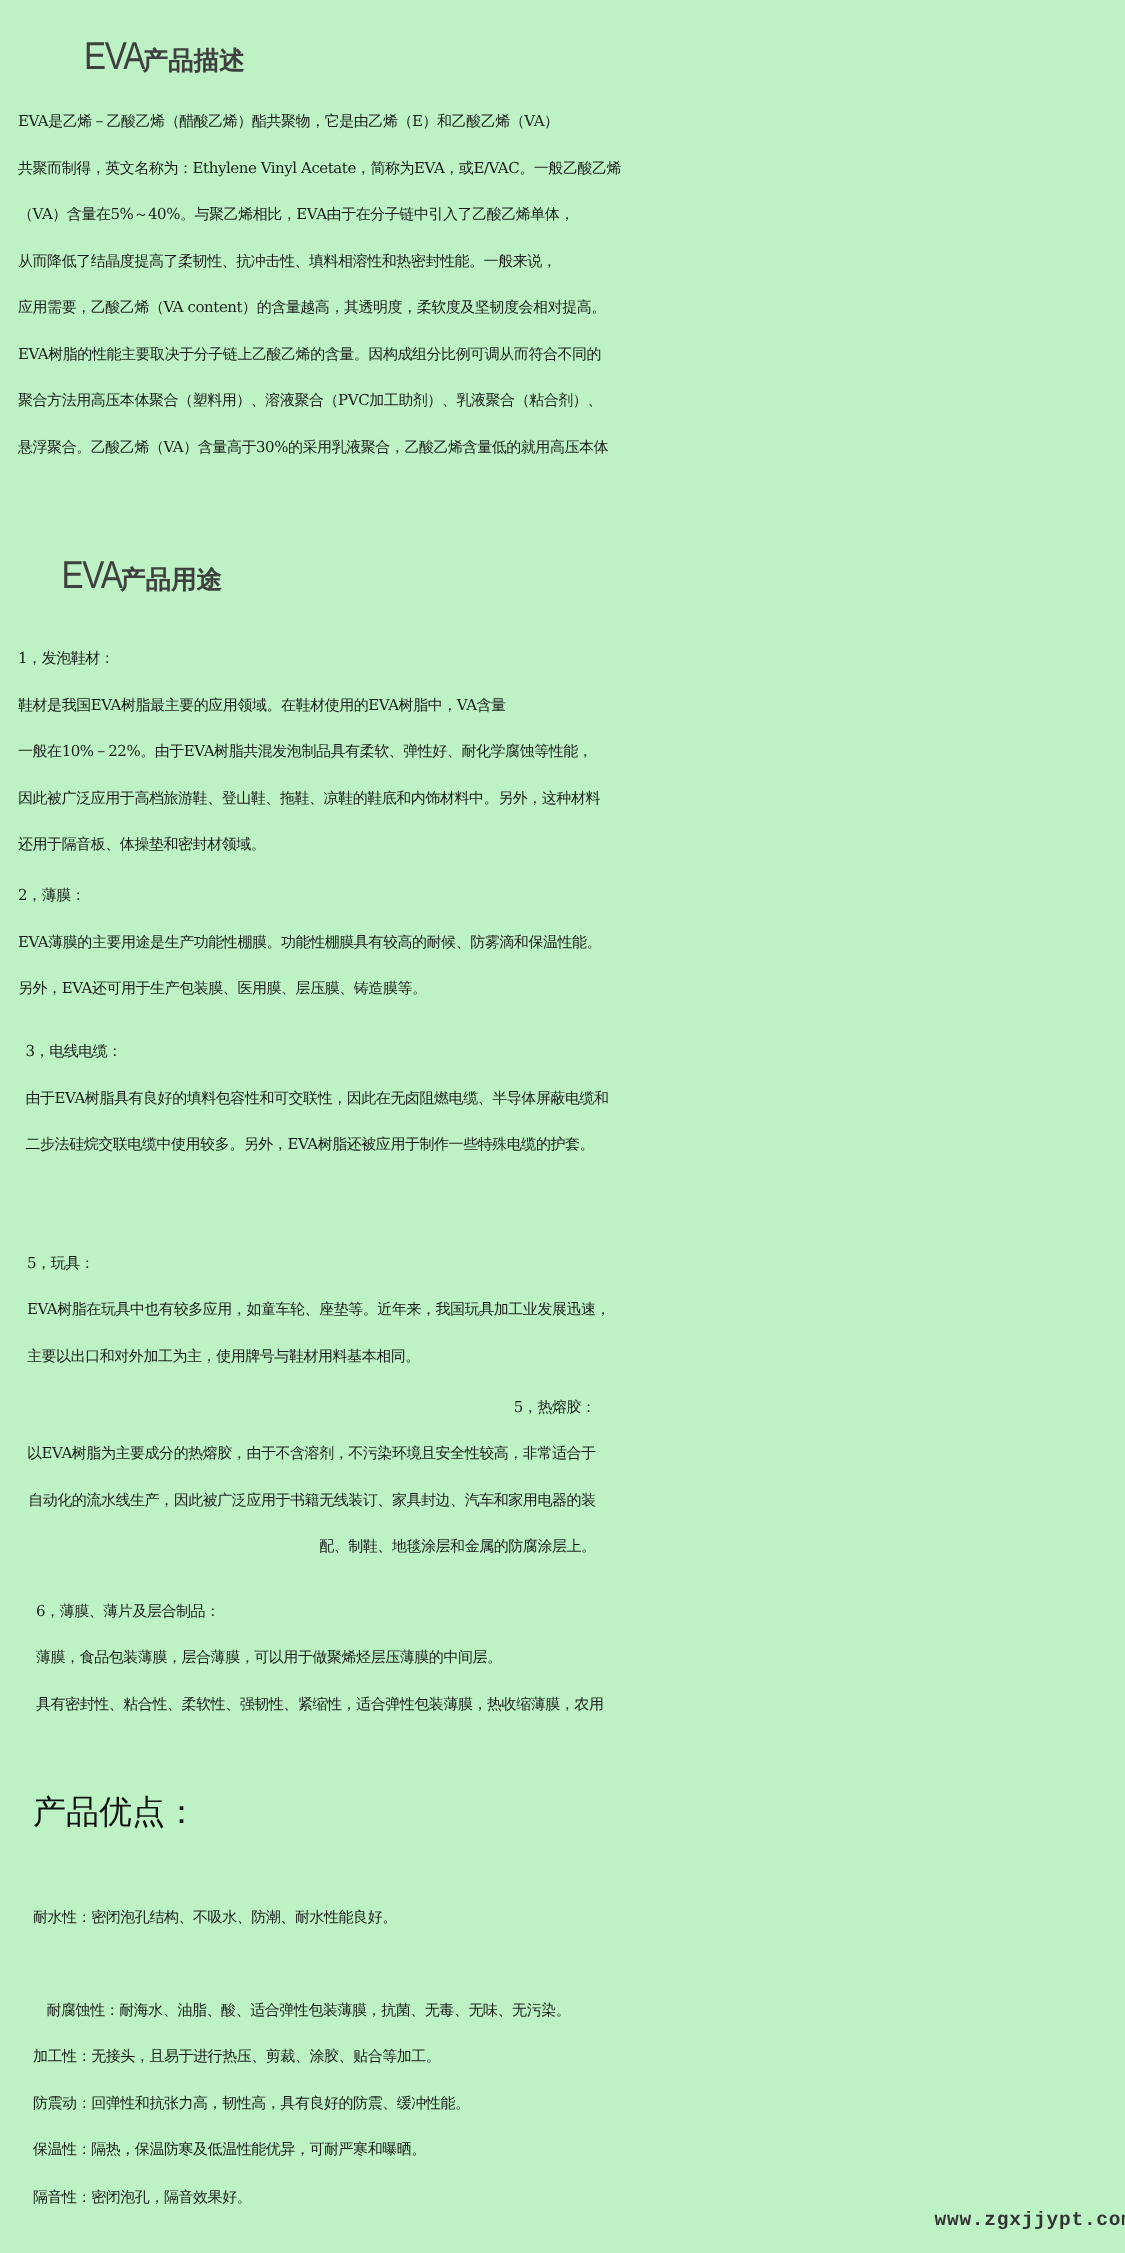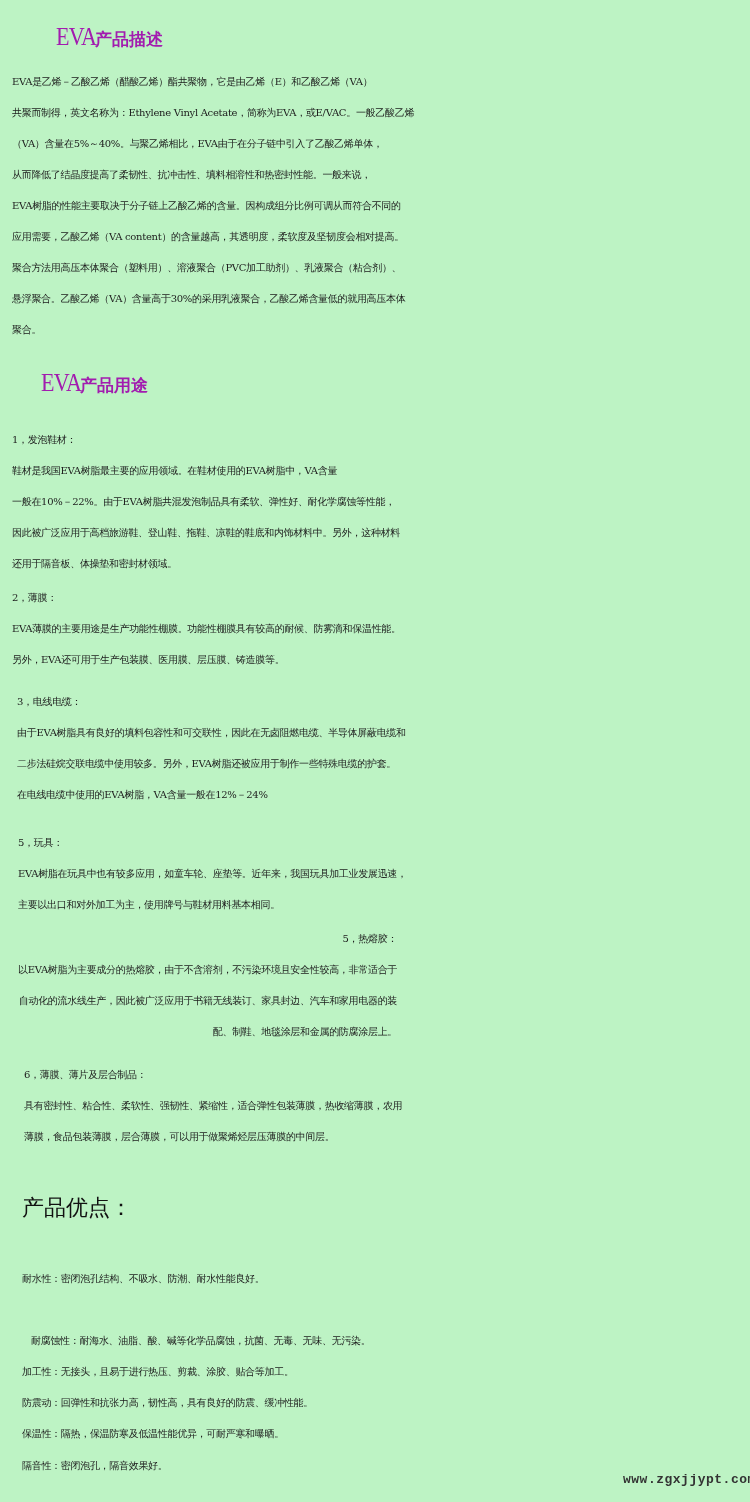--- a/index.html
+++ b/index.html
@@ -7,22 +7,22 @@
       width: 750px;
       height: 1502px;
       background: #bdf3c4;
       position: relative;
       overflow: hidden;
       font-family: "DejaVu Serif", "Liberation Serif", serif;
       color: #1c1c1c;
     }
     .abs { position: absolute; white-space: nowrap; }
     .h-eva {
-      font-family: Liberation Serif, serif;
-      color: #a21caf;
+      font-family: Liberation Sans, sans-serif;
+      color: #404040;
     }
     .h-eva .big { font-size: 26px; letter-spacing: -1px; transform: scaleX(0.85); display: inline-block; transform-origin: left; }
     .h-eva .small { font-size: 17px; font-weight: bold; margin-left: -8px; }
     .line {
       font-size: 10px;
       line-height: 31px;
       letter-spacing: -0.3px;
     }
     .h-adv {
       font-family: Liberation Mono, monospace;
@@ -43,25 +43,24 @@
 
 <div class="abs h-eva" style="left:56px; top:22px;">
   <span class="big">EVA</span><span class="small">产品描述</span>
 </div>
 
 <div class="abs line" style="left:12px; top:66px;">
   <div>EVA是乙烯－乙酸乙烯（醋酸乙烯）酯共聚物，它是由乙烯（E）和乙酸乙烯（VA）</div>
   <div>共聚而制得，英文名称为：Ethylene Vinyl Acetate，简称为EVA，或E/VAC。一般乙酸乙烯</div>
   <div>（VA）含量在5%～40%。与聚乙烯相比，EVA由于在分子链中引入了乙酸乙烯单体，</div>
   <div>从而降低了结晶度提高了柔韧性、抗冲击性、填料相溶性和热密封性能。一般来说，</div>
+  <div>应用需要，乙酸乙烯（VA content）的含量越高，其透明度，柔软度及坚韧度会相对提高。</div>
   <div>EVA树脂的性能主要取决于分子链上乙酸乙烯的含量。因构成组分比例可调从而符合不同的</div>
-  <div>应用需要，乙酸乙烯（VA content）的含量越高，其透明度，柔软度及坚韧度会相对提高。</div>
   <div>聚合方法用高压本体聚合（塑料用）、溶液聚合（PVC加工助剂）、乳液聚合（粘合剂）、</div>
   <div>悬浮聚合。乙酸乙烯（VA）含量高于30%的采用乳液聚合，乙酸乙烯含量低的就用高压本体</div>
-  <div>聚合。</div>
 </div>
 
 <div class="abs h-eva" style="left:41px; top:368px;text-align:center;">
   <span class="big">EVA</span><span class="small">产品用途</span>
 </div>
 
 <div class="abs line" style="left:12px; top:392px;margin-top:32px;">
   <div>1，发泡鞋材：</div>
   <div>鞋材是我国EVA树脂最主要的应用领域。在鞋材使用的EVA树脂中，VA含量</div>
   <div>一般在10%－22%。由于EVA树脂共混发泡制品具有柔软、弹性好、耐化学腐蚀等性能，</div>
@@ -72,44 +71,43 @@
 <div class="abs line" style="left:12px; top:582px;">
   <div>2，薄膜：</div>
   <div>EVA薄膜的主要用途是生产功能性棚膜。功能性棚膜具有较高的耐候、防雾滴和保温性能。</div>
   <div>另外，EVA还可用于生产包装膜、医用膜、层压膜、铸造膜等。</div>
 </div>
 
 <div class="abs line" style="left:17px; top:686px;">
   <div>3，电线电缆：</div>
   <div>由于EVA树脂具有良好的填料包容性和可交联性，因此在无卤阻燃电缆、半导体屏蔽电缆和</div>
   <div>二步法硅烷交联电缆中使用较多。另外，EVA树脂还被应用于制作一些特殊电缆的护套。</div>
-  <div>在电线电缆中使用的EVA树脂，VA含量一般在12%－24%</div>
 </div>
 
 <div class="abs line" style="left:18px; top:827px;">
   <div>5，玩具：</div>
   <div>EVA树脂在玩具中也有较多应用，如童车轮、座垫等。近年来，我国玩具加工业发展迅速，</div>
   <div>主要以出口和对外加工为主，使用牌号与鞋材用料基本相同。</div>
 </div>
 
 <div class="abs line" style="left:18px; top:923px;text-align:right;">
   <div>5，热熔胶：</div>
   <div>以EVA树脂为主要成分的热熔胶，由于不含溶剂，不污染环境且安全性较高，非常适合于</div>
   <div>自动化的流水线生产，因此被广泛应用于书籍无线装订、家具封边、汽车和家用电器的装</div>
   <div>配、制鞋、地毯涂层和金属的防腐涂层上。</div>
 </div>
 
 <div class="abs line" style="left:24px; top:1059px;">
   <div>6，薄膜、薄片及层合制品：</div>
+  <div>薄膜，食品包装薄膜，层合薄膜，可以用于做聚烯烃层压薄膜的中间层。</div>
   <div>具有密封性、粘合性、柔软性、强韧性、紧缩性，适合弹性包装薄膜，热收缩薄膜，农用</div>
-  <div>薄膜，食品包装薄膜，层合薄膜，可以用于做聚烯烃层压薄膜的中间层。</div>
 </div>
 
 <div class="abs h-adv" style="left:22px; top:1193px;">产品优点：</div>
 
 <div class="abs line" style="left:22px; top:1263px;">耐水性：密闭泡孔结构、不吸水、防潮、耐水性能良好。</div>
-<div class="abs line" style="left:31px; top:1325px;">耐腐蚀性：耐海水、油脂、酸、碱等化学品腐蚀，抗菌、无毒、无味、无污染。</div>
+<div class="abs line" style="left:31px; top:1325px;">耐腐蚀性：耐海水、油脂、酸、适合弹性包装薄膜，抗菌、无毒、无味、无污染。</div>
 <div class="abs line" style="left:22px; top:1356px;">加工性：无接头，且易于进行热压、剪裁、涂胶、贴合等加工。</div>
 <div class="abs line" style="left:22px; top:1387px;">防震动：回弹性和抗张力高，韧性高，具有良好的防震、缓冲性能。</div>
 <div class="abs line" style="left:22px; top:1418px;">保温性：隔热，保温防寒及低温性能优异，可耐严寒和曝晒。</div>
 <div class="abs line" style="left:22px; top:1450px;">隔音性：密闭泡孔，隔音效果好。</div>
 
 <div class="abs watermark" style="left:593px; top:1472px;">www.zgxjjypt.com</div>
 
 </body></html>

